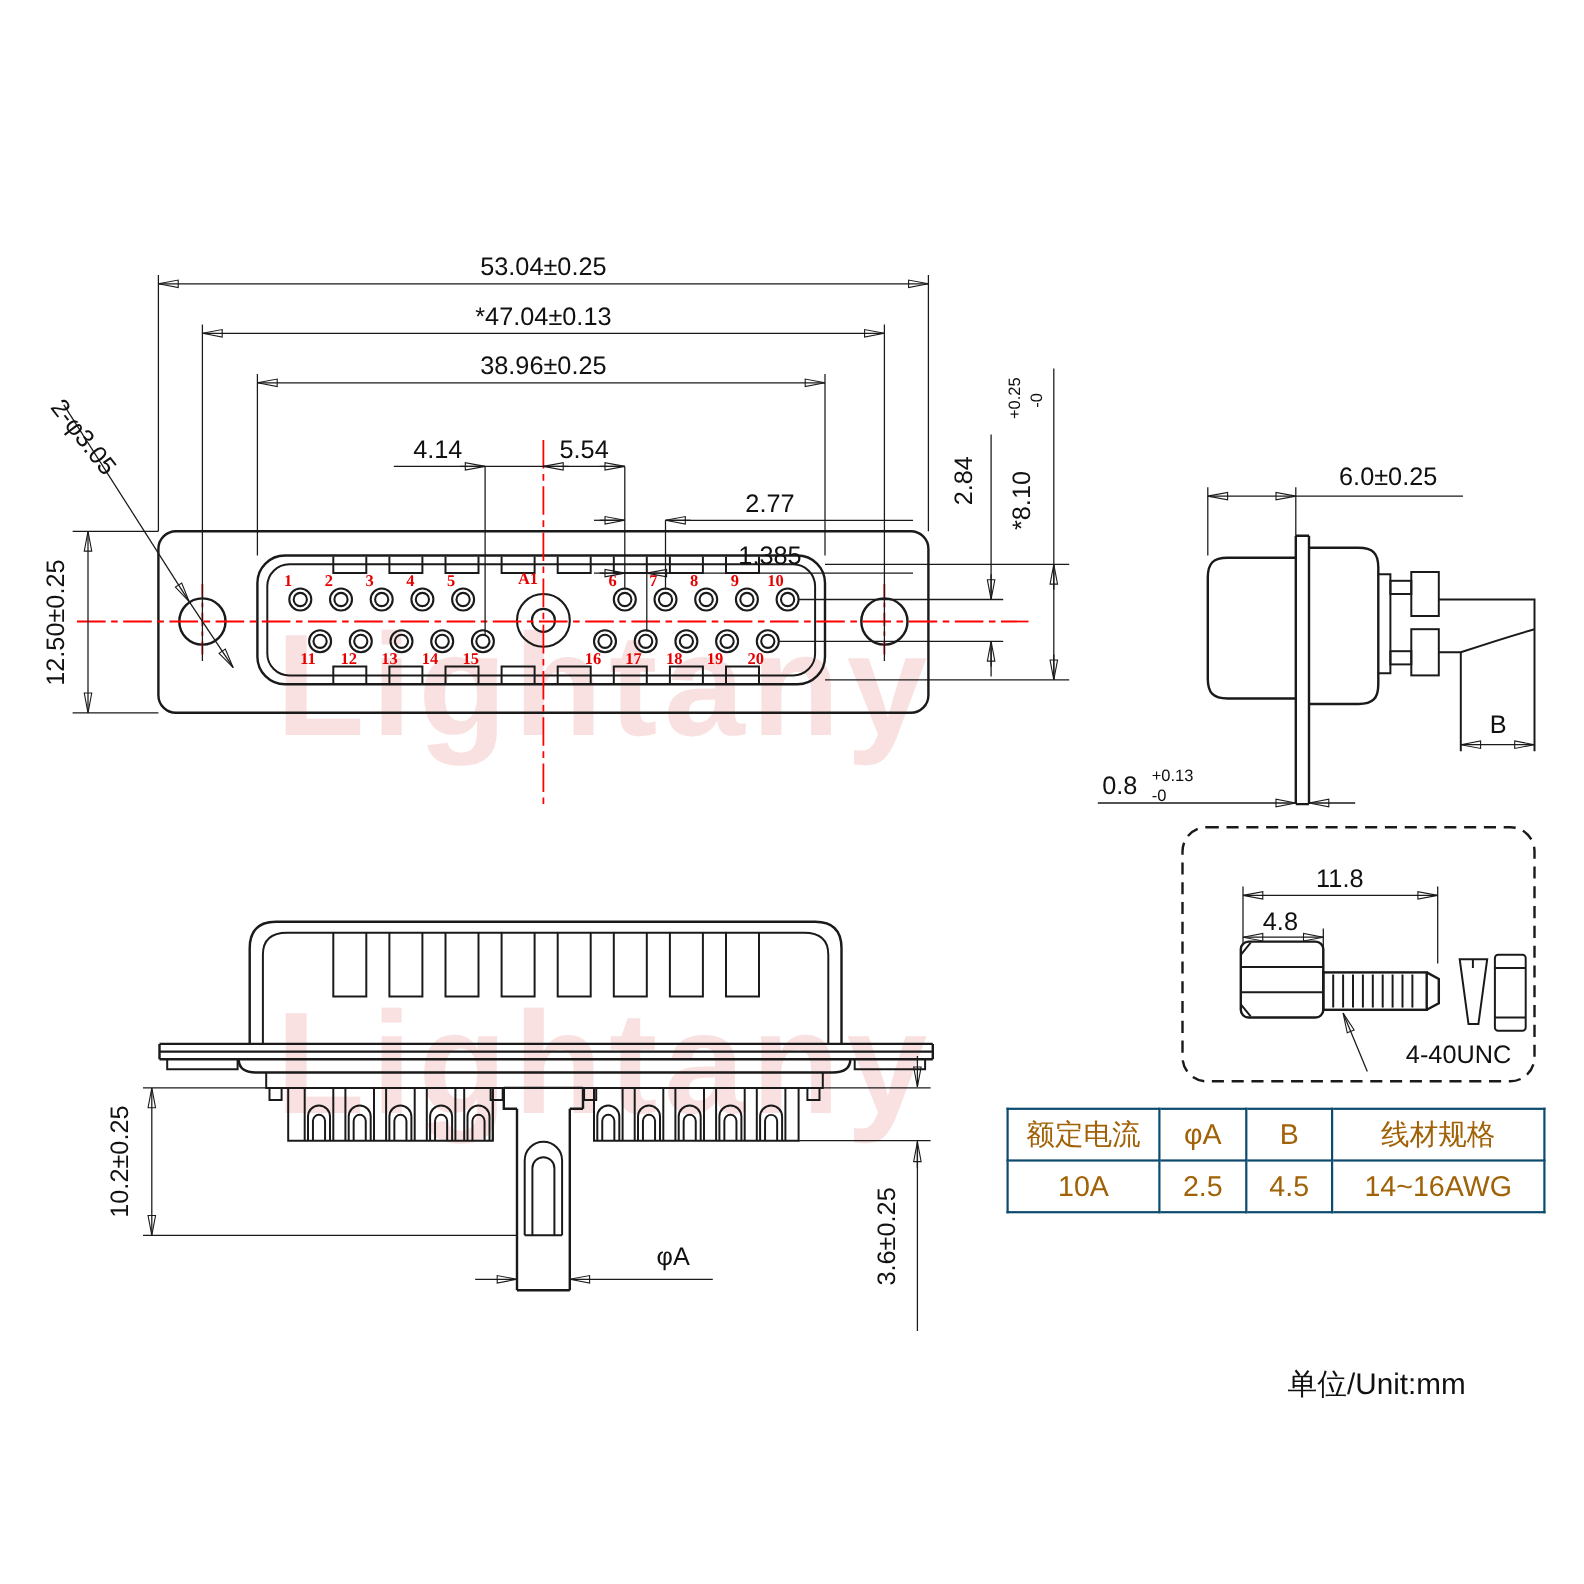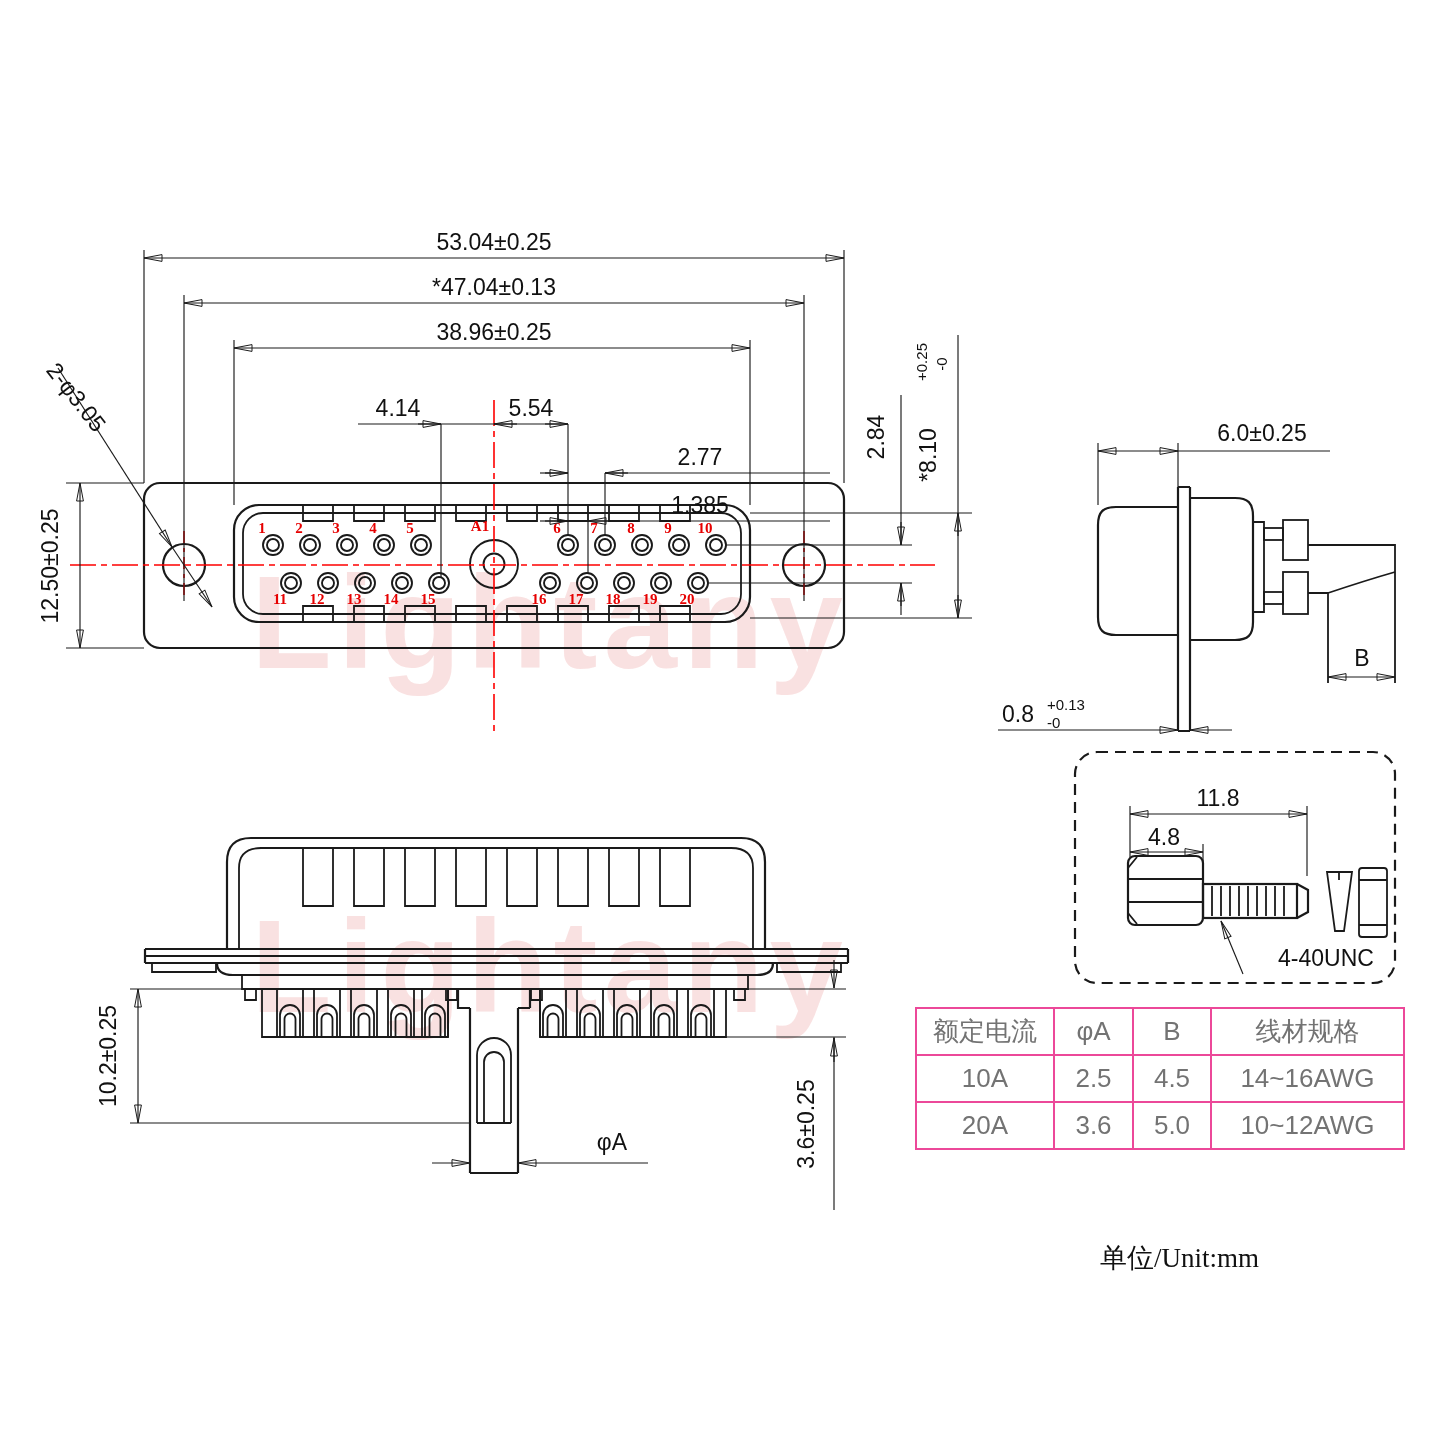--- a/index.html
+++ b/index.html
@@ -14,24 +14,24 @@
   .dash{stroke-dasharray:26 5 6 5;}
   .dash2{stroke-dasharray:12 5 4 5;}
   .boxdash{stroke-dasharray:11 7;}
   text{stroke:none;}
   .dim{font-size:23px;fill:#111;}
   .dimsm{font-size:15px;fill:#111;}
   .pin{font-size:15px;font-weight:bold;fill:#e60000;font-family:"Liberation Serif",serif;}
   .wm{font-size:132px;font-weight:bold;fill:#f5c9c9;opacity:.55;letter-spacing:6px;}
   
   #spec{position:absolute;left:915px;top:1007px;border-collapse:collapse;table-layout:fixed;}
-  #spec td{border:2px solid #ec4899;text-align:center;vertical-align:middle;
-           font-size:26px;color:#737373;height:45px;padding:0;}
-  #unit-note{position:absolute;left:1100px;top:1240px;width:303px;text-align:left;
-             font-size:27px;color:#111;font-family:Liberation Serif, serif;}
+  #spec td{border:2px solid #0c4a6e;text-align:center;vertical-align:middle;
+           font-size:26px;color:#a16207;height:45px;padding:0;}
+  #unit-note{position:absolute;left:1100px;top:1240px;width:303px;text-align:center;
+             font-size:27px;color:#111;}
 </style>
 </head>
 <body>
 
 <div id="stage">
 <svg width="1440" height="1440" viewBox="0 0 1440 1440">
   <defs>
     <marker id="arr" markerUnits="userSpaceOnUse" markerWidth="20" markerHeight="10" refX="19" refY="5" orient="auto-start-reverse">
       <path d="M19,5 L1,1.6 L1,8.4 Z" fill="#1a1a1a" stroke="none"></path>
     </marker>
@@ -349,23 +349,17 @@
     <td>φA</td>
     <td>B</td>
     <td>线材规格</td>
   </tr>
   <tr>
     <td>10A</td>
     <td>2.5</td>
     <td>4.5</td>
     <td>14~16AWG</td>
   </tr>
-  <tr>
-    <td>20A</td>
-    <td>3.6</td>
-    <td>5.0</td>
-    <td>10~12AWG</td>
-  </tr>
 </tbody>
     </table>
 
 <div id="unit-note">单位/Unit:mm</div>
 </div>
 
 </body></html>

